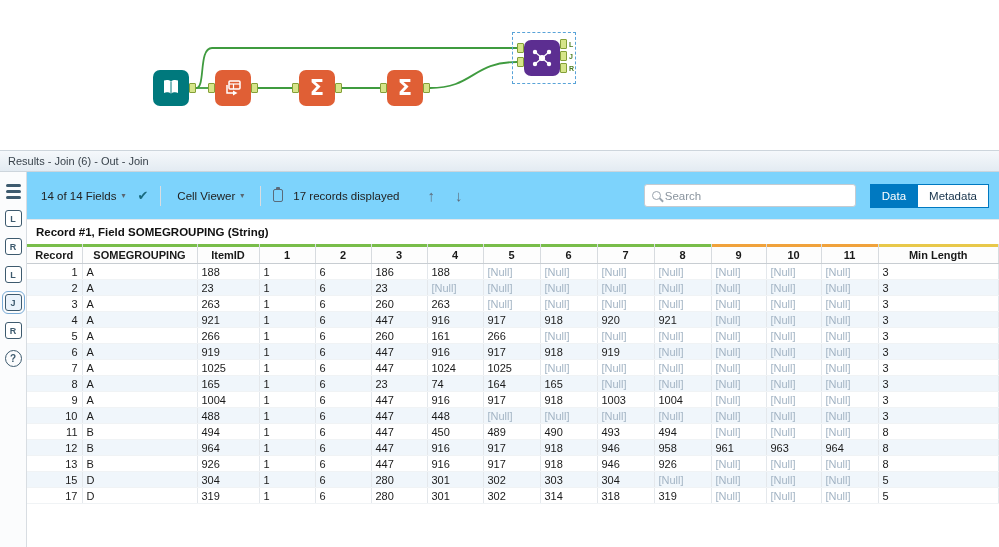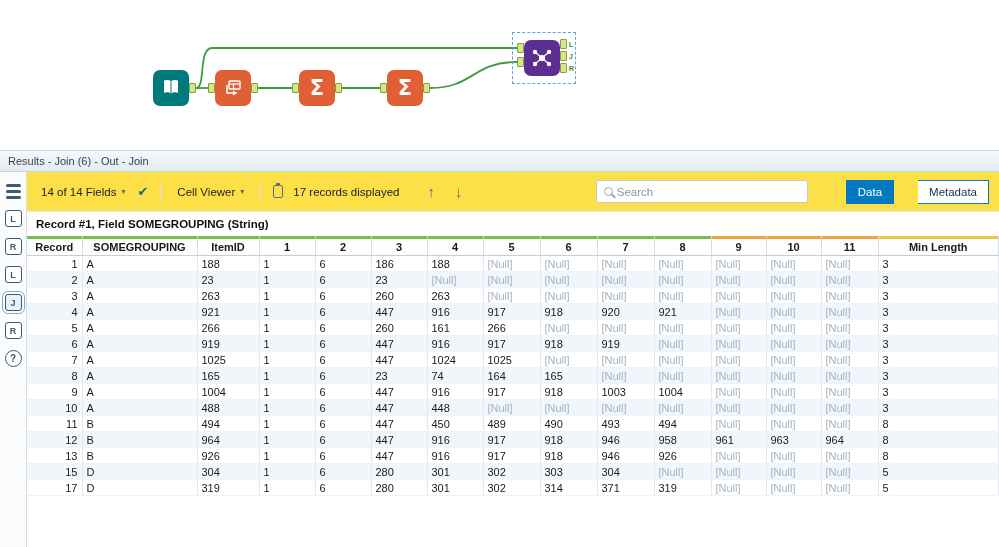--- a/index.html
+++ b/index.html
@@ -37,22 +37,22 @@
     display:flex; align-items:center; justify-content:center; font-size:9px; font-weight:bold;
     color:#3d5a6e; background:#fff; cursor:pointer; }
   .sb-anchor.selected { outline:1px solid #79abd6; outline-offset:2px; background:#eaf3fb; }
   .sb-help { width:17px; height:17px; border:1.5px solid #3d5a6e; border-radius:50%;
     display:flex; align-items:center; justify-content:center; font-size:10px; font-weight:bold;
     color:#3d5a6e; cursor:pointer; }
 
   .results-main { flex:1; min-width:0; display:flex; flex-direction:column; }
 
   
-  .toolbar { height:40px; display:flex; align-items:center; padding:16px 10px; gap:8px;
-    background:#fde047; border-bottom:1px solid #e3e7ea; font-size:11.5px; color:#222; }
+  .toolbar { height:48px; display:flex; align-items:center; padding:16px 10px; gap:8px;
+    background:#7dd3fc; border-bottom:1px solid #e3e7ea; font-size:11.5px; color:#222; }
   .tb-item { display:flex; align-items:center; gap:5px; cursor:pointer; padding:3px 4px; }
   .caret { font-size:8px; color:#5a6670; }
   .check { color:#17697d; font-size:13px; cursor:pointer; }
   .sep { width:1px; height:20px; background:#d9dde1; margin:0 4px; }
   .clipboard { width:10px; height:13px; border:1.3px solid #5a6b7a; border-radius:2px;
     position:relative; display:inline-block; margin-right:2px; }
   .clipboard::before { content:""; position:absolute; top:-3px; left:2px; width:4px; height:3px;
     background:#5a6b7a; border-radius:1px; }
   .arrow { color:#5e6e7e; font-size:15px; cursor:pointer; padding:0 6px; }
   .arrow.up { margin-left:14px; }
@@ -61,21 +61,21 @@
     background:#fff; display:flex; align-items:center; margin-right:6px; }
   .mag { width:9px; height:9px; border:1.5px solid #9aa4ae; border-radius:50%;
     position:relative; display:inline-block; margin:0 4px 0 7px; flex:none; }
   .mag::after { content:""; position:absolute; width:5px; height:1.5px; background:#9aa4ae;
     transform:rotate(45deg); right:-4px; bottom:-1px; }
   .searchbox input { border:none; outline:none; flex:1; font-size:11.5px; min-width:0;
     font-family:"Liberation Sans",sans-serif; color:#333; background:transparent; }
   .searchbox input::placeholder { color:#8a949e; }
   .seg { display:flex; }
   .seg button { font-family:"Liberation Sans",sans-serif; font-size:11.5px; height:24px;
-    padding:0 11px; cursor:pointer;margin-left:24px; }
+    padding:0 11px; cursor:pointer; }
   .seg-data { background:var(--accent_blue); color:#fff; border:1px solid var(--accent_blue); }
   .seg-meta { background:#fff; color:#16324a; border:1px solid var(--accent_blue); border-left:none; }
 
   
   .status-line { height:24px; line-height:24px; padding-left:9px; font-size:11.5px;
     font-weight:bold; color:#111; background:#fff; }
 
   
   .table-wrap { flex:1; overflow:hidden; background:#fff; }
   table.grid { border-collapse:collapse; table-layout:fixed; width:100%; font-size:11px; color:#1a1a1a; }
@@ -502,21 +502,21 @@
               <tr>
                 <td class="record-col">17</td>
                 <td>D</td>
                 <td>319</td>
                 <td>1</td>
                 <td>6</td>
                 <td>280</td>
                 <td>301</td>
                 <td>302</td>
                 <td>314</td>
-                <td>371</td>
+                <td>318</td>
                 <td>319</td>
                 <td class="null">[Null]</td>
                 <td class="null">[Null]</td>
                 <td class="null">[Null]</td>
                 <td>5</td>
               </tr>
             </tbody>
           </table>
       </div>
 

